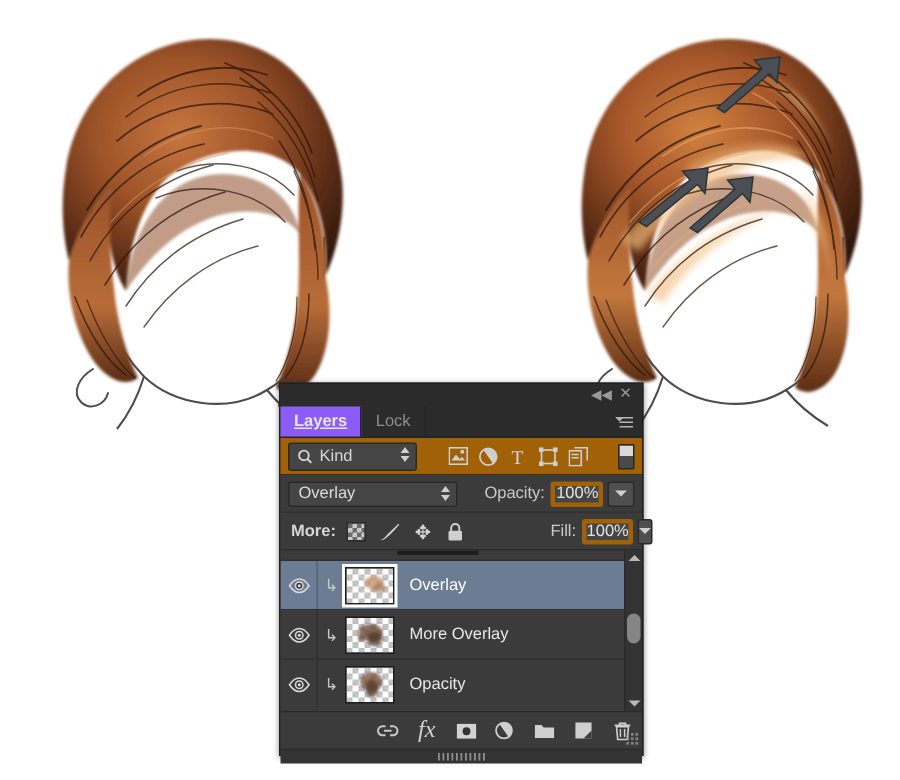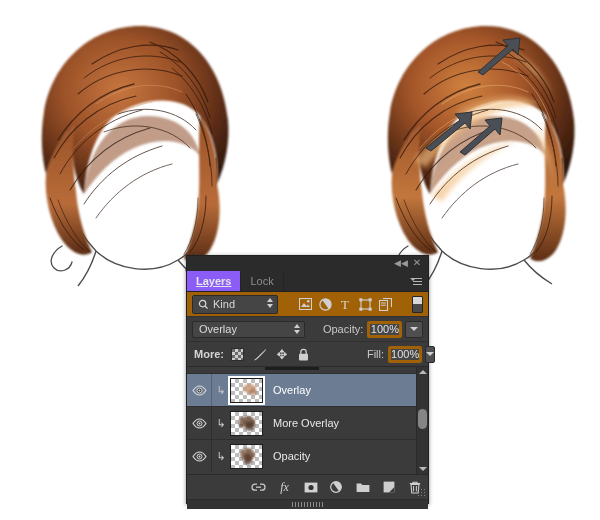--- a/index.html
+++ b/index.html
@@ -548,21 +548,21 @@
     </div>
 
     <div class="footer">
       <div class="fbtn">
         <svg width="15" height="11" viewBox="0 0 15 11">
           <path d="M6,2.2 H4 A3,3 0 0,0 4,8.2 H6" fill="none" stroke="#c8c8c8" stroke-width="1.3"></path>
           <path d="M9,2.2 H11 A3,3 0 0,1 11,8.2 H9" fill="none" stroke="#c8c8c8" stroke-width="1.3"></path>
           <line x1="5" y1="5.2" x2="10" y2="5.2" stroke="#c8c8c8" stroke-width="1.3"></line>
         </svg>
       </div>
-      <div class="fbtn" style="font-family:'Liberation Serif',serif;font-style:italic;font-size:12px;color:#d2d2d2;">
+      <div class="fbtn" style="font-family:'Liberation Serif',serif;font-style:italic;font-size:16px;color:#d2d2d2;">
         <span>fx</span>
       </div>
       <div class="fbtn">
         <svg width="14" height="11" viewBox="0 0 14 11">
           <rect x="0.6" y="0.6" width="12.8" height="9.8" fill="#d2d2d2"></rect>
           <circle cx="7" cy="5.5" r="2.6" fill="#333"></circle>
         </svg>
       </div>
       <div class="fbtn">
         <svg width="13" height="13" viewBox="0 0 13 13">

